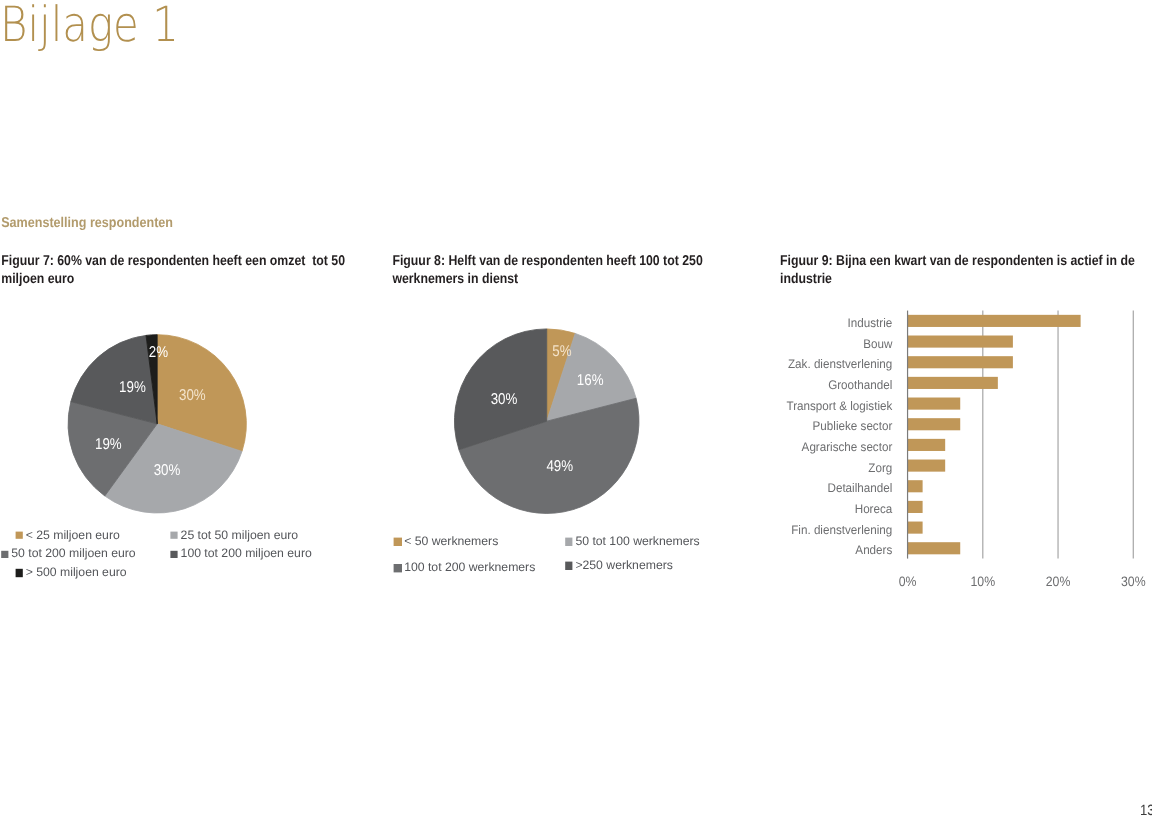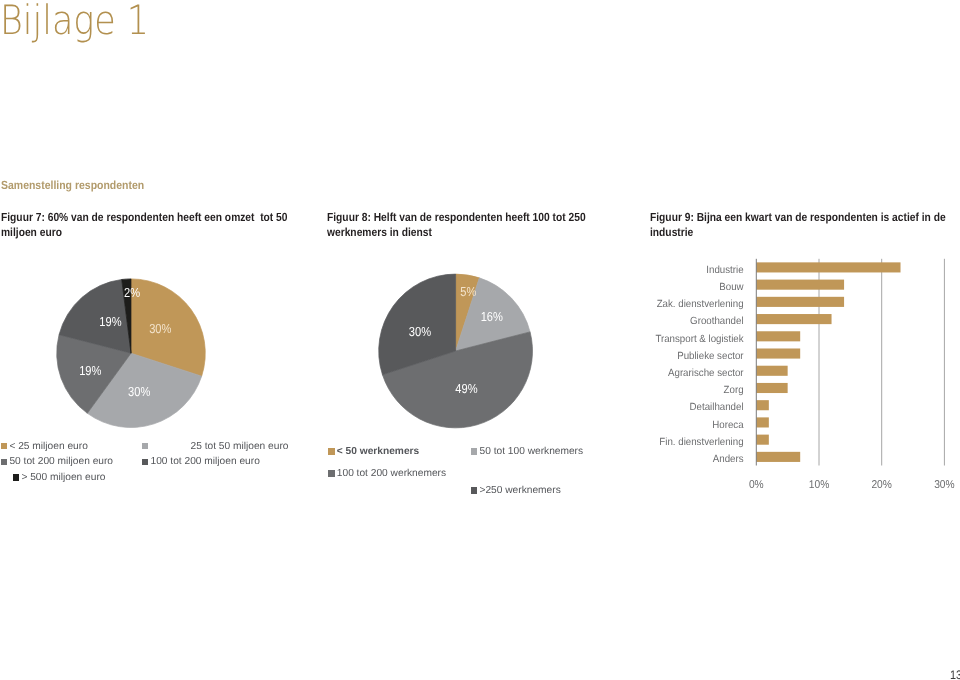--- a/index.html
+++ b/index.html
@@ -101,27 +101,27 @@
         <text x="743.5999999999999" y="462.0875" text-anchor="end" class="blbl" textLength="30.80" lengthAdjust="spacingAndGlyphs">Anders</text>
         <line x1="756.3" y1="258.8" x2="756.3" y2="465.5" stroke="#7b7b7b" stroke-width="1"></line>
         <text x="756.3" y="488.3" text-anchor="middle" class="axlbl" textLength="14.82" lengthAdjust="spacingAndGlyphs">0%</text>
         <text x="819" y="488.3" text-anchor="middle" class="axlbl" textLength="20.53" lengthAdjust="spacingAndGlyphs">10%</text>
         <text x="881.6999999999999" y="488.3" text-anchor="middle" class="axlbl" textLength="20.53" lengthAdjust="spacingAndGlyphs">20%</text>
         <text x="944.4" y="488.3" text-anchor="middle" class="axlbl" textLength="20.53" lengthAdjust="spacingAndGlyphs">30%</text>
       </g>
     </svg>
 
   <div class="legend" id="legend1" style="left:0.9px;top:440.5px;">
-      <div class="legrow" style="left: 0px; top: 0px;"><span class="mk" style="background: rgb(192, 151, 88);"></span><span class="ltxt">&lt; 25 miljoen euro</span></div>
-      <div class="legrow" style="left: 141.1px; top: 0px; padding-left: 40px;"><span class="mk" style="background: rgb(166, 168, 171);"></span><span class="ltxt">25 tot 50 miljoen euro</span></div>
+      <div class="legrow" style="left: 12px; top: 0px;"><span class="mk" style="background: rgb(192, 151, 88);"></span><span class="ltxt">&lt; 25 miljoen euro</span></div>
+      <div class="legrow" style="left: 141.1px; top: 0px;"><span class="mk" style="background: rgb(166, 168, 171);"></span><span class="ltxt">25 tot 50 miljoen euro</span></div>
       <div class="legrow" style="left: 0px; top: 15.9px;"><span class="mk" style="background: rgb(109, 110, 112);"></span><span class="ltxt">50 tot 200 miljoen euro</span></div>
       <div class="legrow" style="left: 141.1px; top: 15.9px;"><span class="mk" style="background: rgb(88, 89, 91);"></span><span class="ltxt">100 tot 200 miljoen euro</span></div>
       <div class="legrow" style="left: 12px; top: 31.8px;"><span class="mk" style="background: rgb(29, 29, 27);"></span><span class="ltxt">&gt; 500 miljoen euro</span></div>
     </div>
   <div class="legend" id="legend2" style="left:328.3px;top:446px;">
-      <div class="legrow" style="left: 0px; top: 0px; font-weight: bold;"><span class="mk" style="background: rgb(192, 151, 88);"></span><span class="ltxt">&lt; 50 werknemers</span></div>
+      <div class="legrow" style="left: 0px; top: 0px;"><span class="mk" style="background: rgb(192, 151, 88);"></span><span class="ltxt">&lt; 50 werknemers</span></div>
       <div class="legrow" style="left: 142.7px; top: 0px;"><span class="mk" style="background: rgb(166, 168, 171);"></span><span class="ltxt">50 tot 100 werknemers</span></div>
       <div class="legrow" style="left: 0px; top: 22.1px;"><span class="mk" style="background: rgb(109, 110, 112);"></span><span class="ltxt">100 tot 200 werknemers</span></div>
-      <div class="legrow" style="left: 142.7px; top: 39px;"><span class="mk" style="background: rgb(88, 89, 91);"></span><span class="ltxt">&gt;250 werknemers</span></div>
+      <div class="legrow" style="left: 142.7px; top: 20px;"><span class="mk" style="background: rgb(88, 89, 91);"></span><span class="ltxt">&gt;250 werknemers</span></div>
     </div>
 
   <div class="abs" id="pagenum">13</div>
 </div>
 
 </body></html>

